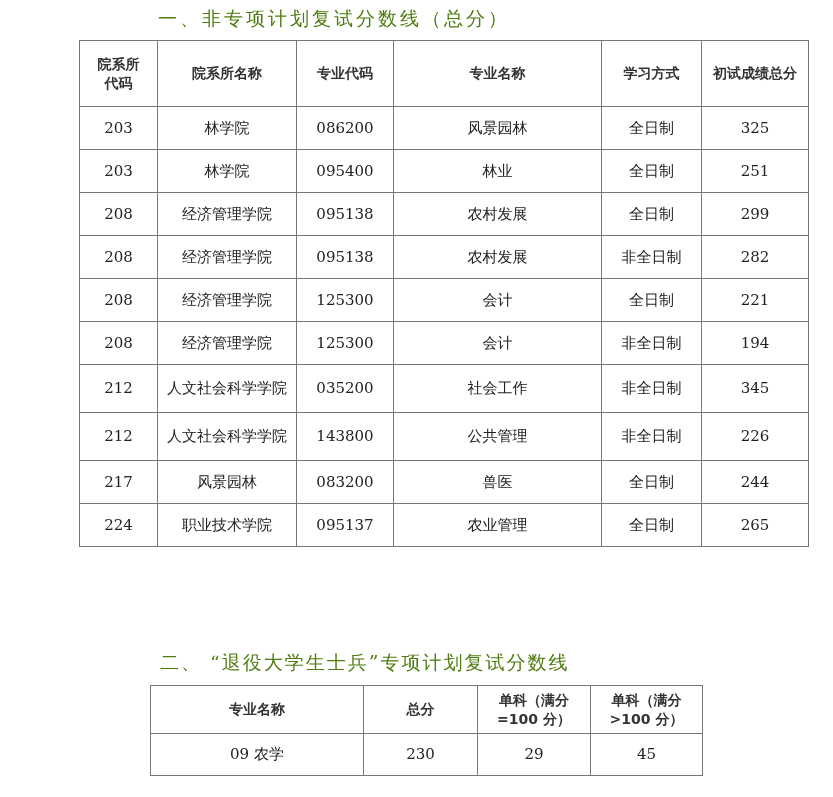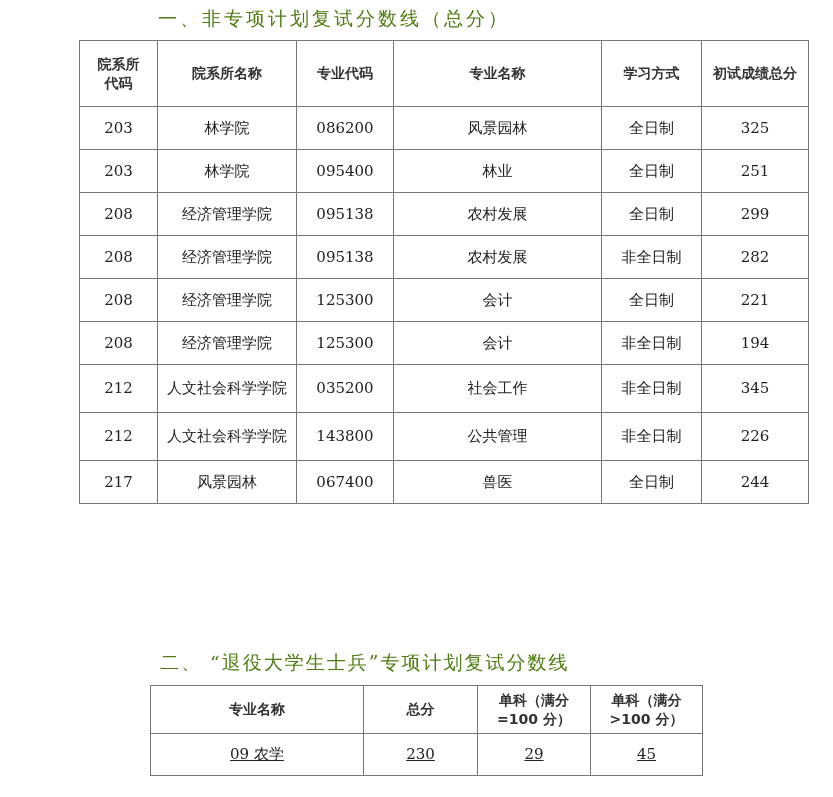--- a/index.html
+++ b/index.html
@@ -100,24 +100,32 @@
         <td>212</td>
         <td style="padding: 0px 8px;">人文社会科学学院</td>
         <td>143800</td>
         <td>公共管理</td>
         <td>非全日制</td>
         <td>226</td>
       </tr>
       <tr style="height: 43px;">
         <td>217</td>
         <td style="padding: 0px 8px;">风景园林</td>
-        <td>067400</td>
+        <td>083200</td>
         <td>兽医</td>
         <td>全日制</td>
         <td>244</td>
+      </tr>
+      <tr style="height: 43px;">
+        <td>224</td>
+        <td style="padding: 0px 8px;">职业技术学院</td>
+        <td>095137</td>
+        <td>农业管理</td>
+        <td>全日制</td>
+        <td>265</td>
       </tr>
     </tbody>
 </table>
 
 <div id="h2" class="heading">二、 “退役大学生士兵”专项计划复试分数线</div>
 
 <table id="t2">
   <colgroup>
     <col style="width:213px">
       <col style="width:114px">
@@ -126,20 +134,20 @@
   </colgroup>
   <thead>
     <tr style="height:48px">
       <th>专业名称</th>
       <th>总分</th>
       <th style="padding:0 10px">单科（满分=100 分）</th>
       <th style="padding:0 10px">单科（满分&gt;100 分）</th>
     </tr>
   </thead>
   <tbody id="t2-body">
-      <tr style="height: 42px; text-decoration: underline;">
+      <tr style="height: 42px;">
         <td>09 农学</td>
         <td>230</td>
         <td>29</td>
         <td>45</td>
       </tr>
     </tbody>
 </table>
 
 </body></html>

